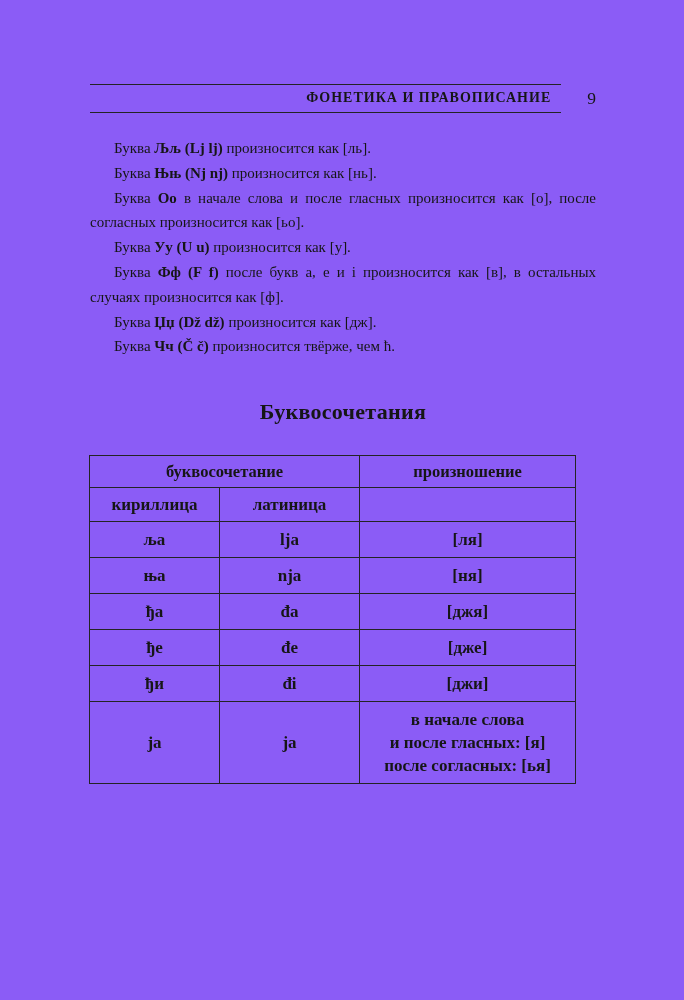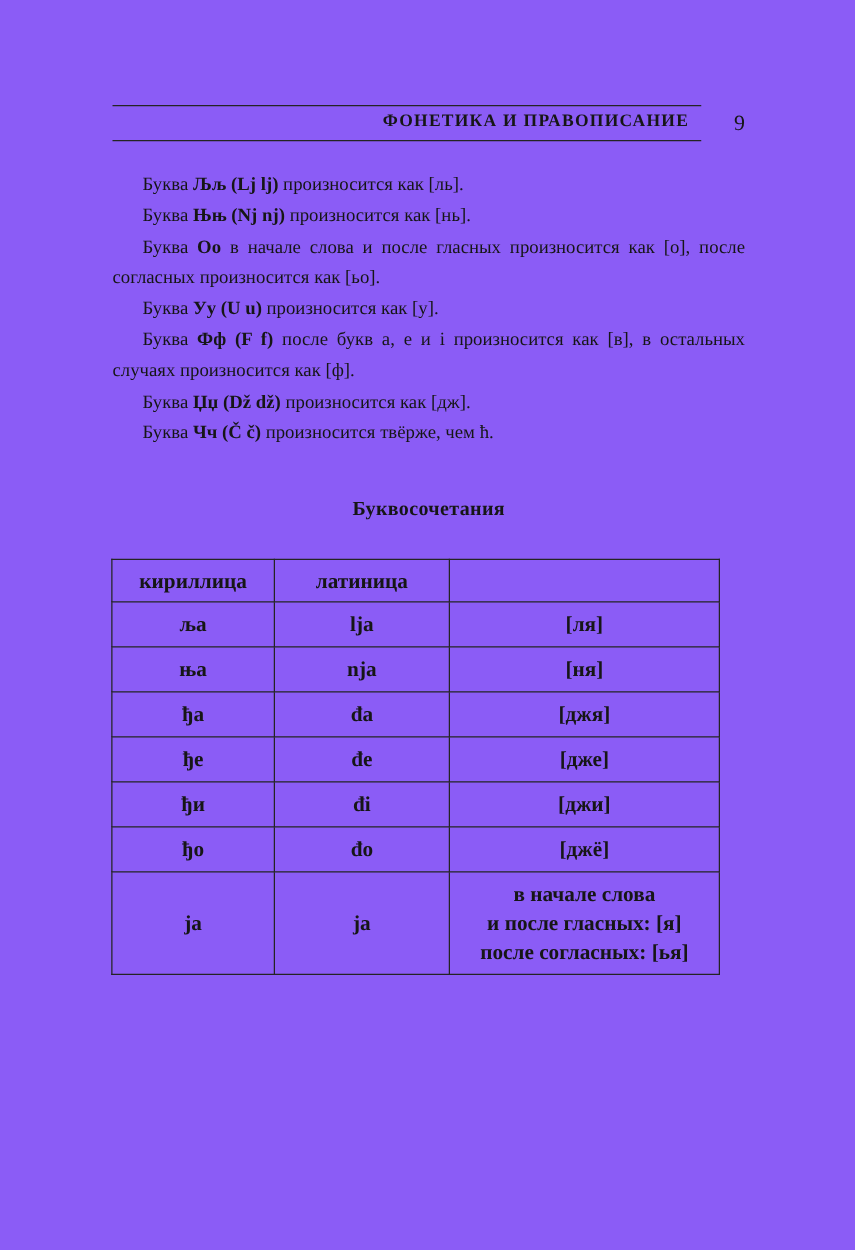--- a/index.html
+++ b/index.html
@@ -36,21 +36,21 @@
     margin-top: 23px;
     font-size: 15px;
     line-height: 24.8px;
     text-align: justify;
   }
   .body-paragraph { margin: 0; text-indent: 24px; }
   .bold { font-weight: bold; }
   .section-heading {
     margin: 40px 0 0 0;
     text-align: center;
-    font-size: 16px;
+    font-size: 22px;
     font-weight: bold;
     letter-spacing: 0.3px;
   }
   .combo-table {
     border-collapse: collapse;
     table-layout: fixed;
     width: 486px;
     margin-top: 30px;
     margin-left: -1px;
     font-size: 17px;
@@ -94,20 +94,24 @@
   <h2 class="section-heading">Буквосочетания</h2>
 
   <table class="combo-table">
     <colgroup>
       <col class="col-cyr">
       <col class="col-lat">
       <col class="col-pron">
     </colgroup>
     <thead>
       <tr>
+        <th colspan="2">буквосочетание</th>
+        <th>произношение</th>
+      </tr>
+      <tr>
         <td>кириллица</td>
         <td>латиница</td>
         <td></td>
       </tr>
     </thead>
     <tbody id="combo-rows">
         <tr>
           <td>ља</td>
           <td>lja</td>
           <td>[ля]</td>
@@ -126,25 +130,20 @@
           <td>ђе</td>
           <td>đe</td>
           <td>[дже]</td>
         </tr>
         <tr>
           <td>ђи</td>
           <td>đi</td>
           <td>[джи]</td>
         </tr>
         <tr>
-          <td>ђо</td>
-          <td>đo</td>
-          <td>[джё]</td>
-        </tr>
-        <tr>
           <td>ја</td>
           <td>ja</td>
           <td>в начале слова<br>и после гласных: [я]<br>после согласных: [ья]</td>
         </tr>
       </tbody>
   </table>
 
 </div>
 
 </body></html>

